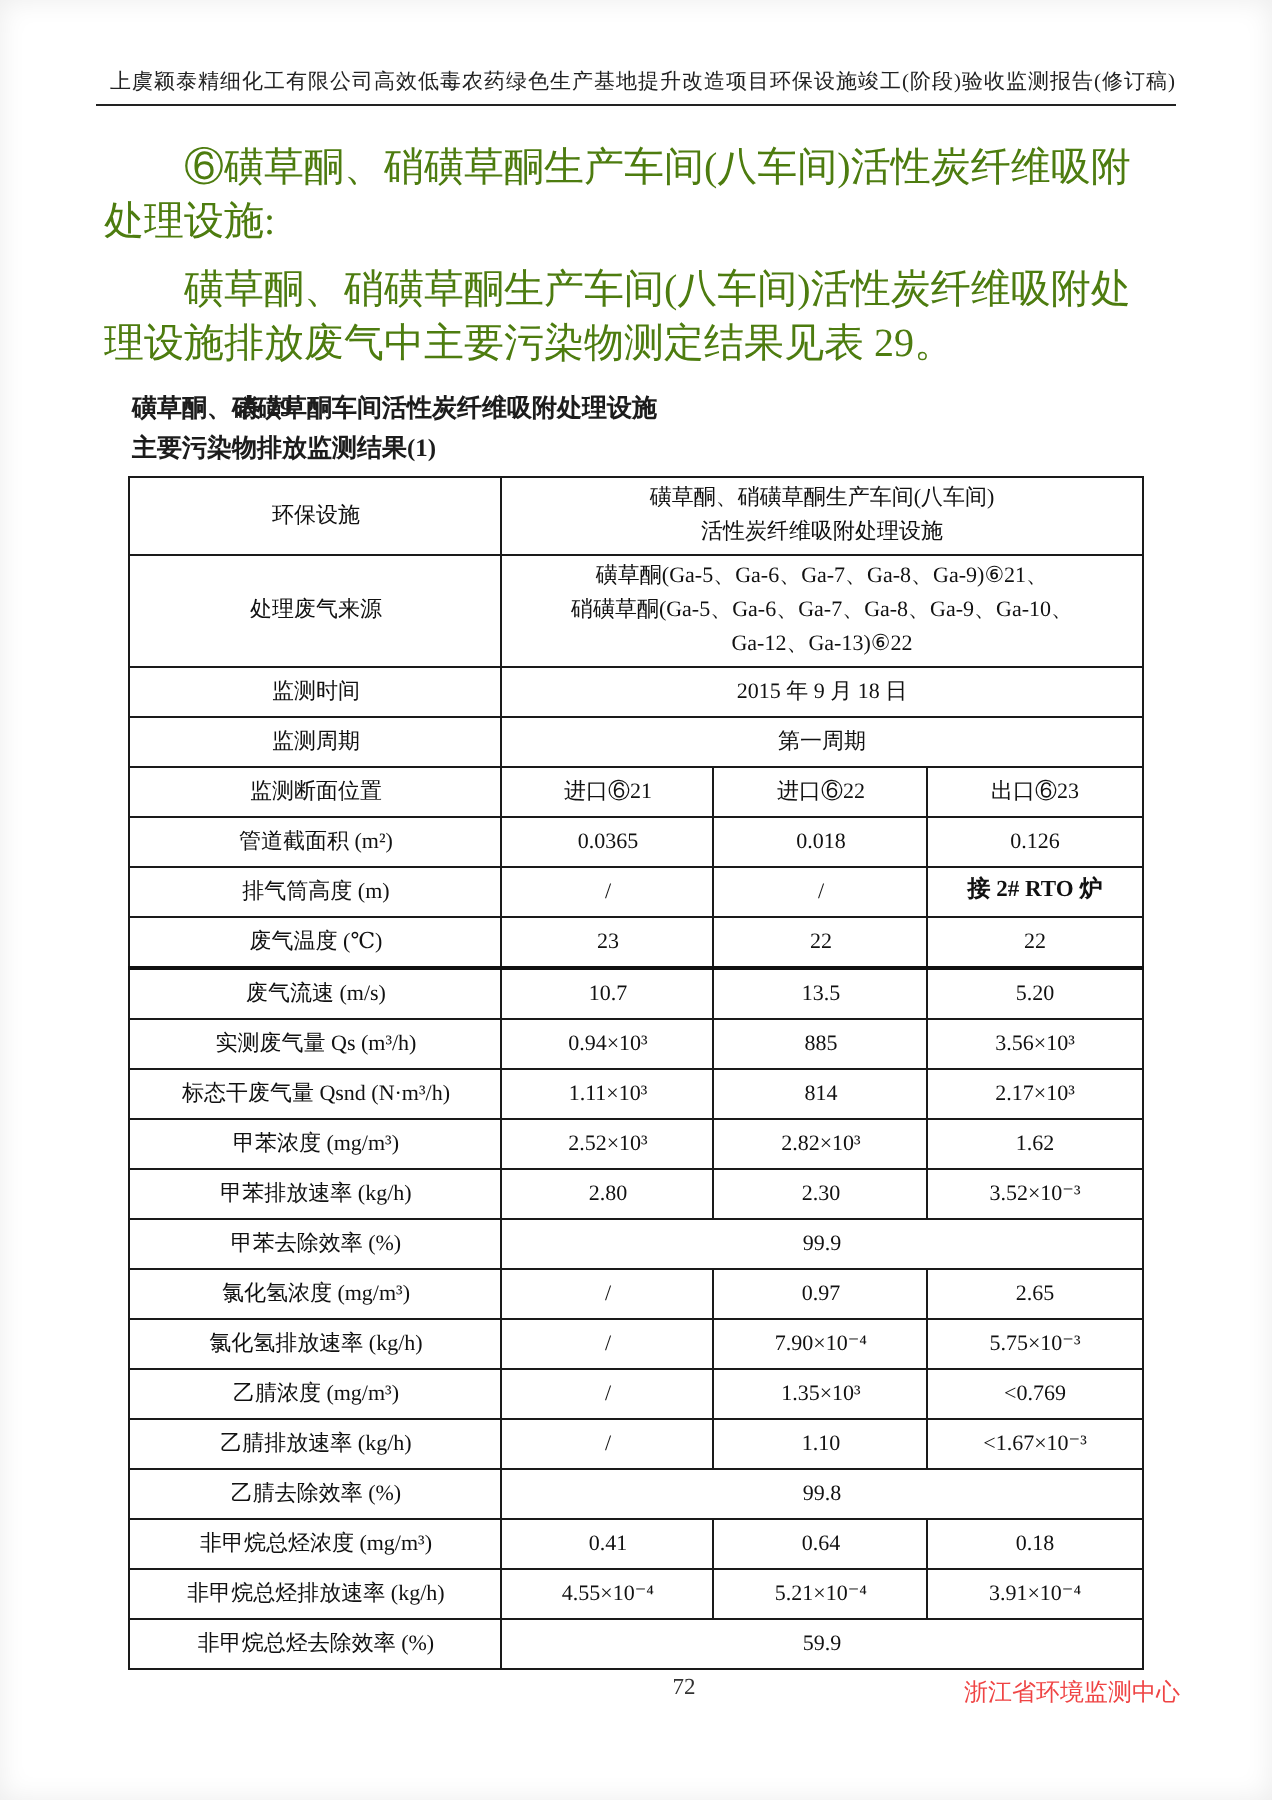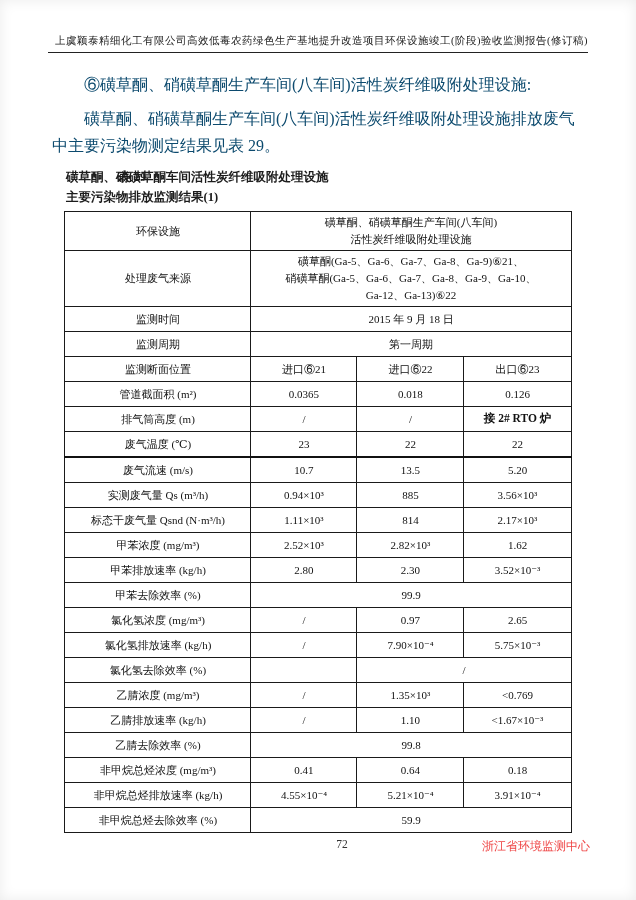--- a/index.html
+++ b/index.html
@@ -24,23 +24,23 @@
     font-size:10.5px;
     letter-spacing:0.5px;
     color:#222;
     padding-bottom:4px;
     border-bottom:1.6px solid #222;
     white-space:nowrap;
   }
   
   .body-text{
     margin:18px 52px 0 52px;
-    font-size:16px;
+    font-size:20px;
     line-height:27px;
-    color:#0c4a6e;
+    color:#4d7c0f;
   }
   .body-text p{margin:0 0 7px 0;text-indent:2em;}
   
   .tbl-caption{
     margin:8px 66px 0 66px;
     font-size:12.5px;
     font-weight:bold;
     line-height:20px;
     position:relative;
     text-align:left;
@@ -201,25 +201,20 @@
           <td>0.97</td>
           <td>2.65</td>
         </tr>
         <tr>
           <td>氯化氢排放速率 (kg/h)</td>
           <td>/</td>
           <td>7.90×10⁻⁴</td>
           <td>5.75×10⁻³</td>
         </tr>
         <tr>
-          <td>氯化氢去除效率 (%)</td>
-          <td></td>
-          <td colspan="2">/</td>
-        </tr>
-        <tr>
           <td>乙腈浓度 (mg/m³)</td>
           <td>/</td>
           <td>1.35×10³</td>
           <td>&lt;0.769</td>
         </tr>
         <tr>
           <td>乙腈排放速率 (kg/h)</td>
           <td>/</td>
           <td>1.10</td>
           <td>&lt;1.67×10⁻³</td>

